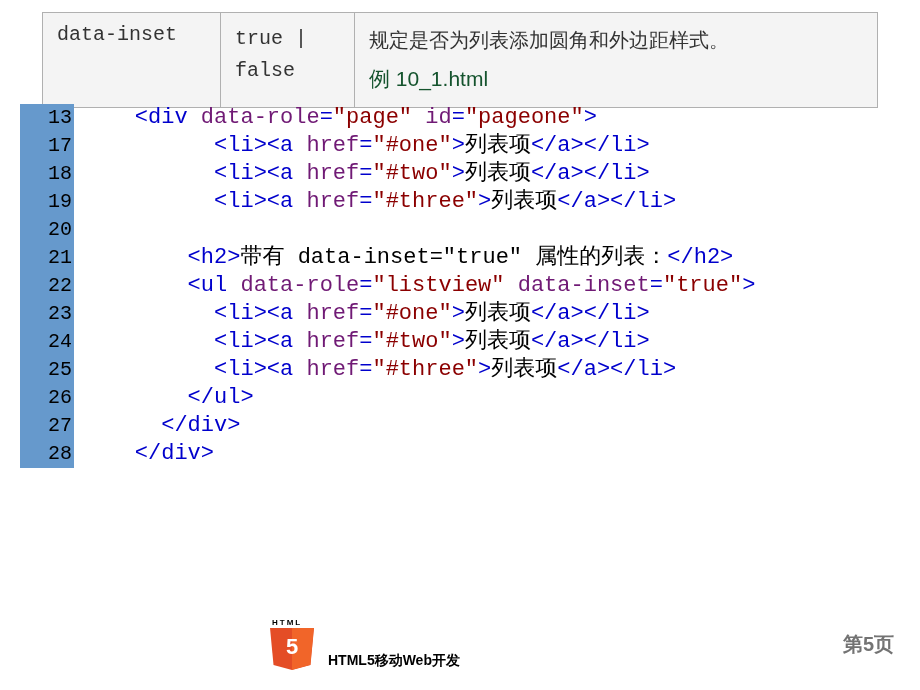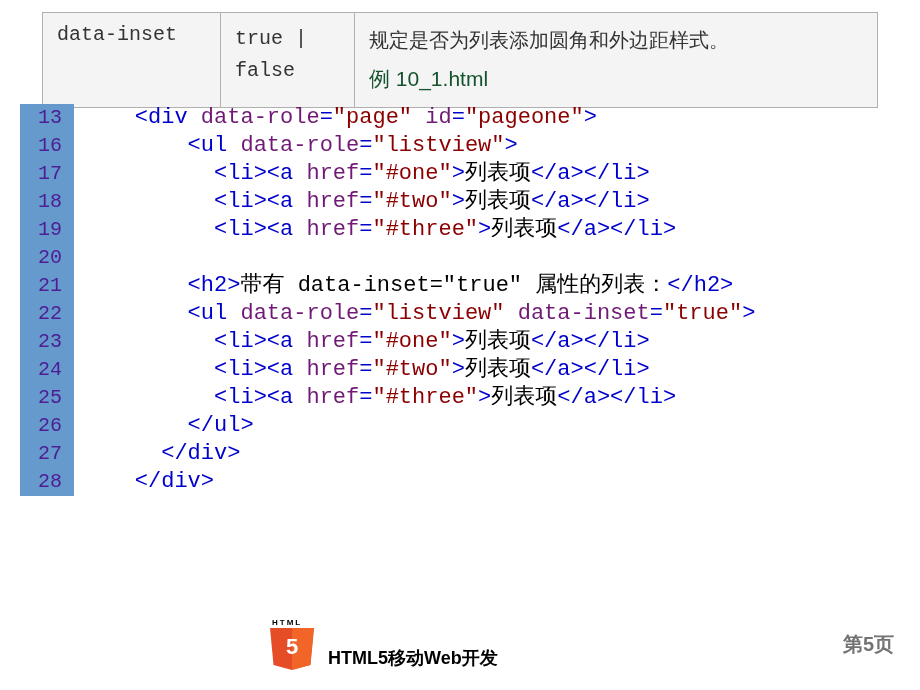--- a/index.html
+++ b/index.html
@@ -37,23 +37,23 @@
     width: 880px;
     font-family: "Courier New", monospace;
     font-size: 22px;
     line-height: 28px;
   }
   .code-line { display: flex; white-space: pre; }
   .gutter {
     display: inline-block;
     width: 54px;
     background: #6699cc;
-    color: #4c1d95;
+    color: #000000;
     text-align: right;
-    padding-right: 12px;
+    padding-right: 2px;
     flex-shrink: 0;
     font-size: 20px;
   }
   .src { padding-left: 8px; }
   .c-tag   { color: #0000cc; }
   .c-attr  { color: #701a75; }
   .c-val   { color: #8b0000; }
   .c-text  { color: #000; }
 
   .footer {
@@ -109,21 +109,21 @@
     position: absolute;
     top: 14px;
     left: 0;
     width: 44px;
     text-align: center;
     color: #fff;
     font-weight: bold;
     font-size: 22px;
     font-family: Arial, sans-serif;
   }
-  .footer-title { font-size: 18px; font-weight: bold; color: #000; }
+  .footer-title { font-size: 14px; font-weight: bold; color: #000; }
   .page-num {
     position: absolute;
     right: 26px;
     bottom: 32px;
     font-size: 20px;
     font-weight: bold;
     color: #737373;
   }
 </style>
 </head>
@@ -140,21 +140,20 @@
     <td class="td-desc">
       <span>规定是否为列表添加圆角和外边距样式。</span>
       <span class="example">例 10_1.html</span>
     </td>
   </tr>
 </tbody>
   </table>
 
 <div class="code-block" id="code-block">
     <div class="code-line"><span class="gutter">13</span><span class="src"><span class="c-tag">    &lt;div </span><span class="c-attr">data-role</span><span class="c-tag">=</span><span class="c-val">"page"</span><span class="c-tag"> </span><span class="c-attr">id</span><span class="c-tag">=</span><span class="c-val">"pageone"</span><span class="c-tag">&gt;</span></span></div>
-    <div class="code-line"><span class="gutter">16</span><span class="src"><span class="c-tag">        &lt;ul </span><span class="c-attr">data-role</span><span class="c-tag">=</span><span class="c-val">"listview"</span><span class="c-tag">&gt;</span></span></div>
     <div class="code-line"><span class="gutter">17</span><span class="src"><span class="c-tag">          &lt;li&gt;&lt;a </span><span class="c-attr">href</span><span class="c-tag">=</span><span class="c-val">"#one"</span><span class="c-tag">&gt;</span><span class="c-text">列表项</span><span class="c-tag">&lt;/a&gt;&lt;/li&gt;</span></span></div>
     <div class="code-line"><span class="gutter">18</span><span class="src"><span class="c-tag">          &lt;li&gt;&lt;a </span><span class="c-attr">href</span><span class="c-tag">=</span><span class="c-val">"#two"</span><span class="c-tag">&gt;</span><span class="c-text">列表项</span><span class="c-tag">&lt;/a&gt;&lt;/li&gt;</span></span></div>
     <div class="code-line"><span class="gutter">19</span><span class="src"><span class="c-tag">          &lt;li&gt;&lt;a </span><span class="c-attr">href</span><span class="c-tag">=</span><span class="c-val">"#three"</span><span class="c-tag">&gt;</span><span class="c-text">列表项</span><span class="c-tag">&lt;/a&gt;&lt;/li&gt;</span></span></div>
     <div class="code-line"><span class="gutter">20</span></div>
     <div class="code-line"><span class="gutter">21</span><span class="src"><span class="c-tag">        &lt;h2&gt;</span><span class="c-text">带有 data-inset="true" 属性的列表：</span><span class="c-tag">&lt;/h2&gt;</span></span></div>
     <div class="code-line"><span class="gutter">22</span><span class="src"><span class="c-tag">        &lt;ul </span><span class="c-attr">data-role</span><span class="c-tag">=</span><span class="c-val">"listview"</span><span class="c-tag"> </span><span class="c-attr">data-inset</span><span class="c-tag">=</span><span class="c-val">"true"</span><span class="c-tag">&gt;</span></span></div>
     <div class="code-line"><span class="gutter">23</span><span class="src"><span class="c-tag">          &lt;li&gt;&lt;a </span><span class="c-attr">href</span><span class="c-tag">=</span><span class="c-val">"#one"</span><span class="c-tag">&gt;</span><span class="c-text">列表项</span><span class="c-tag">&lt;/a&gt;&lt;/li&gt;</span></span></div>
     <div class="code-line"><span class="gutter">24</span><span class="src"><span class="c-tag">          &lt;li&gt;&lt;a </span><span class="c-attr">href</span><span class="c-tag">=</span><span class="c-val">"#two"</span><span class="c-tag">&gt;</span><span class="c-text">列表项</span><span class="c-tag">&lt;/a&gt;&lt;/li&gt;</span></span></div>
     <div class="code-line"><span class="gutter">25</span><span class="src"><span class="c-tag">          &lt;li&gt;&lt;a </span><span class="c-attr">href</span><span class="c-tag">=</span><span class="c-val">"#three"</span><span class="c-tag">&gt;</span><span class="c-text">列表项</span><span class="c-tag">&lt;/a&gt;&lt;/li&gt;</span></span></div>
     <div class="code-line"><span class="gutter">26</span><span class="src"><span class="c-tag">        &lt;/ul&gt;</span></span></div>

